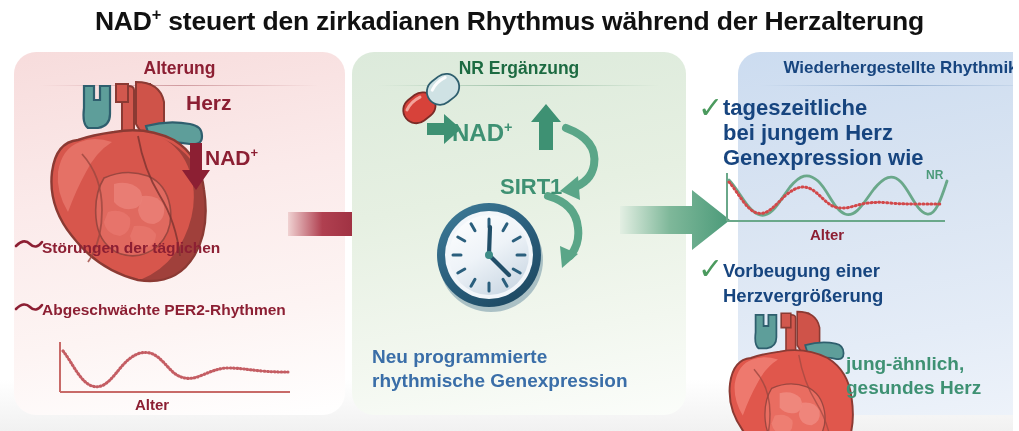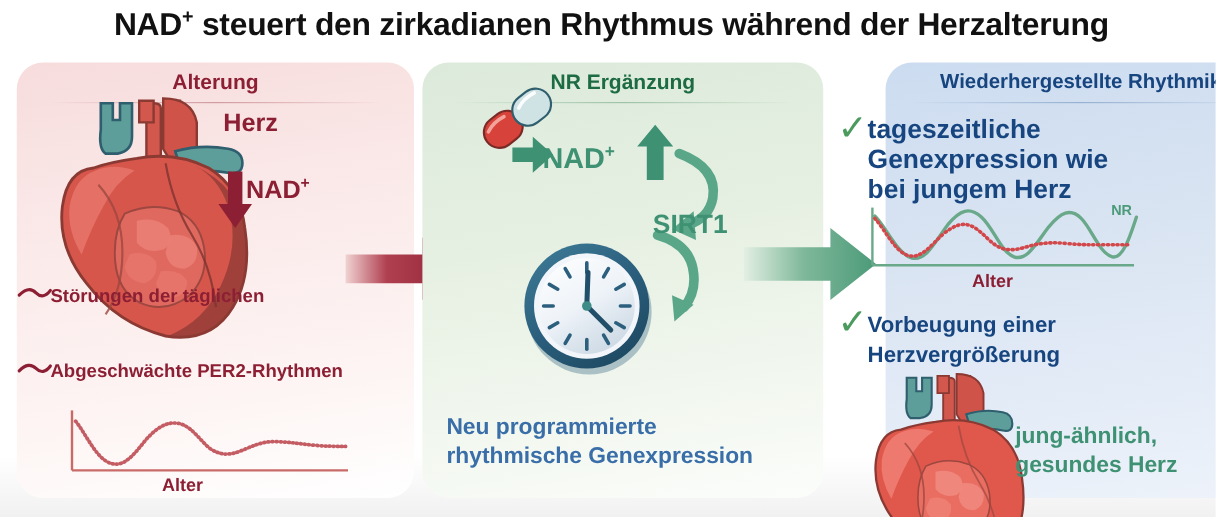--- a/index.html
+++ b/index.html
@@ -126,21 +126,21 @@
 
   
   #nad-up-label {
     left: 452px; top: 119px;
     font-size: 24px; font-weight: bold; color: #3e9173;
     white-space: nowrap;
   }
   #nad-up-label sup { font-size: .6em; vertical-align: super; }
   #sirt1-label {
     left: 500px; top: 174px;
-    font-size: 22px; font-weight: bold; color: #3e9173; margin-left: 44px;
+    font-size: 22px; font-weight: bold; color: #3e9173;
   }
   #reprogram-text {
     left: 372px; top: 345px;
     font-size: 19px; font-weight: bold; color: #3a6ea8;
     line-height: 24px;
   }
 
   
   #check-text-1 {
     left: 723px; top: 95px;
@@ -362,22 +362,22 @@
   </svg>
 
   <div class="panel" id="panel-restored">
     <div class="panel-title">Wiederhergestellte Rhythmik</div>
     <div class="panel-rule"></div>
   </div>
 
   <div class="checkmark" id="check-1">✓</div>
   <div class="abs" id="check-text-1">
     <div>tageszeitliche</div>
+    <div>bei jungem Herz</div>
     <div>Genexpression wie</div>
-    <div>bei jungem Herz</div>
   </div>
 
   <svg class="layer" viewBox="0 0 1019 431" width="1019" height="431">
     <g>
       <line x1="727" y1="173" x2="727" y2="221" stroke="#6aa88a" stroke-width="2"></line>
       <line x1="727" y1="221" x2="945" y2="221" stroke="#6aa88a" stroke-width="2"></line>
     </g>
     <path d="M729,180 C739,190 748,212 760,215 C772,218 780,200 790,187
              C800,175 808,172 818,181 C828,190 834,210 845,214
              C856,218 864,202 874,189 C884,177 892,173 901,182

